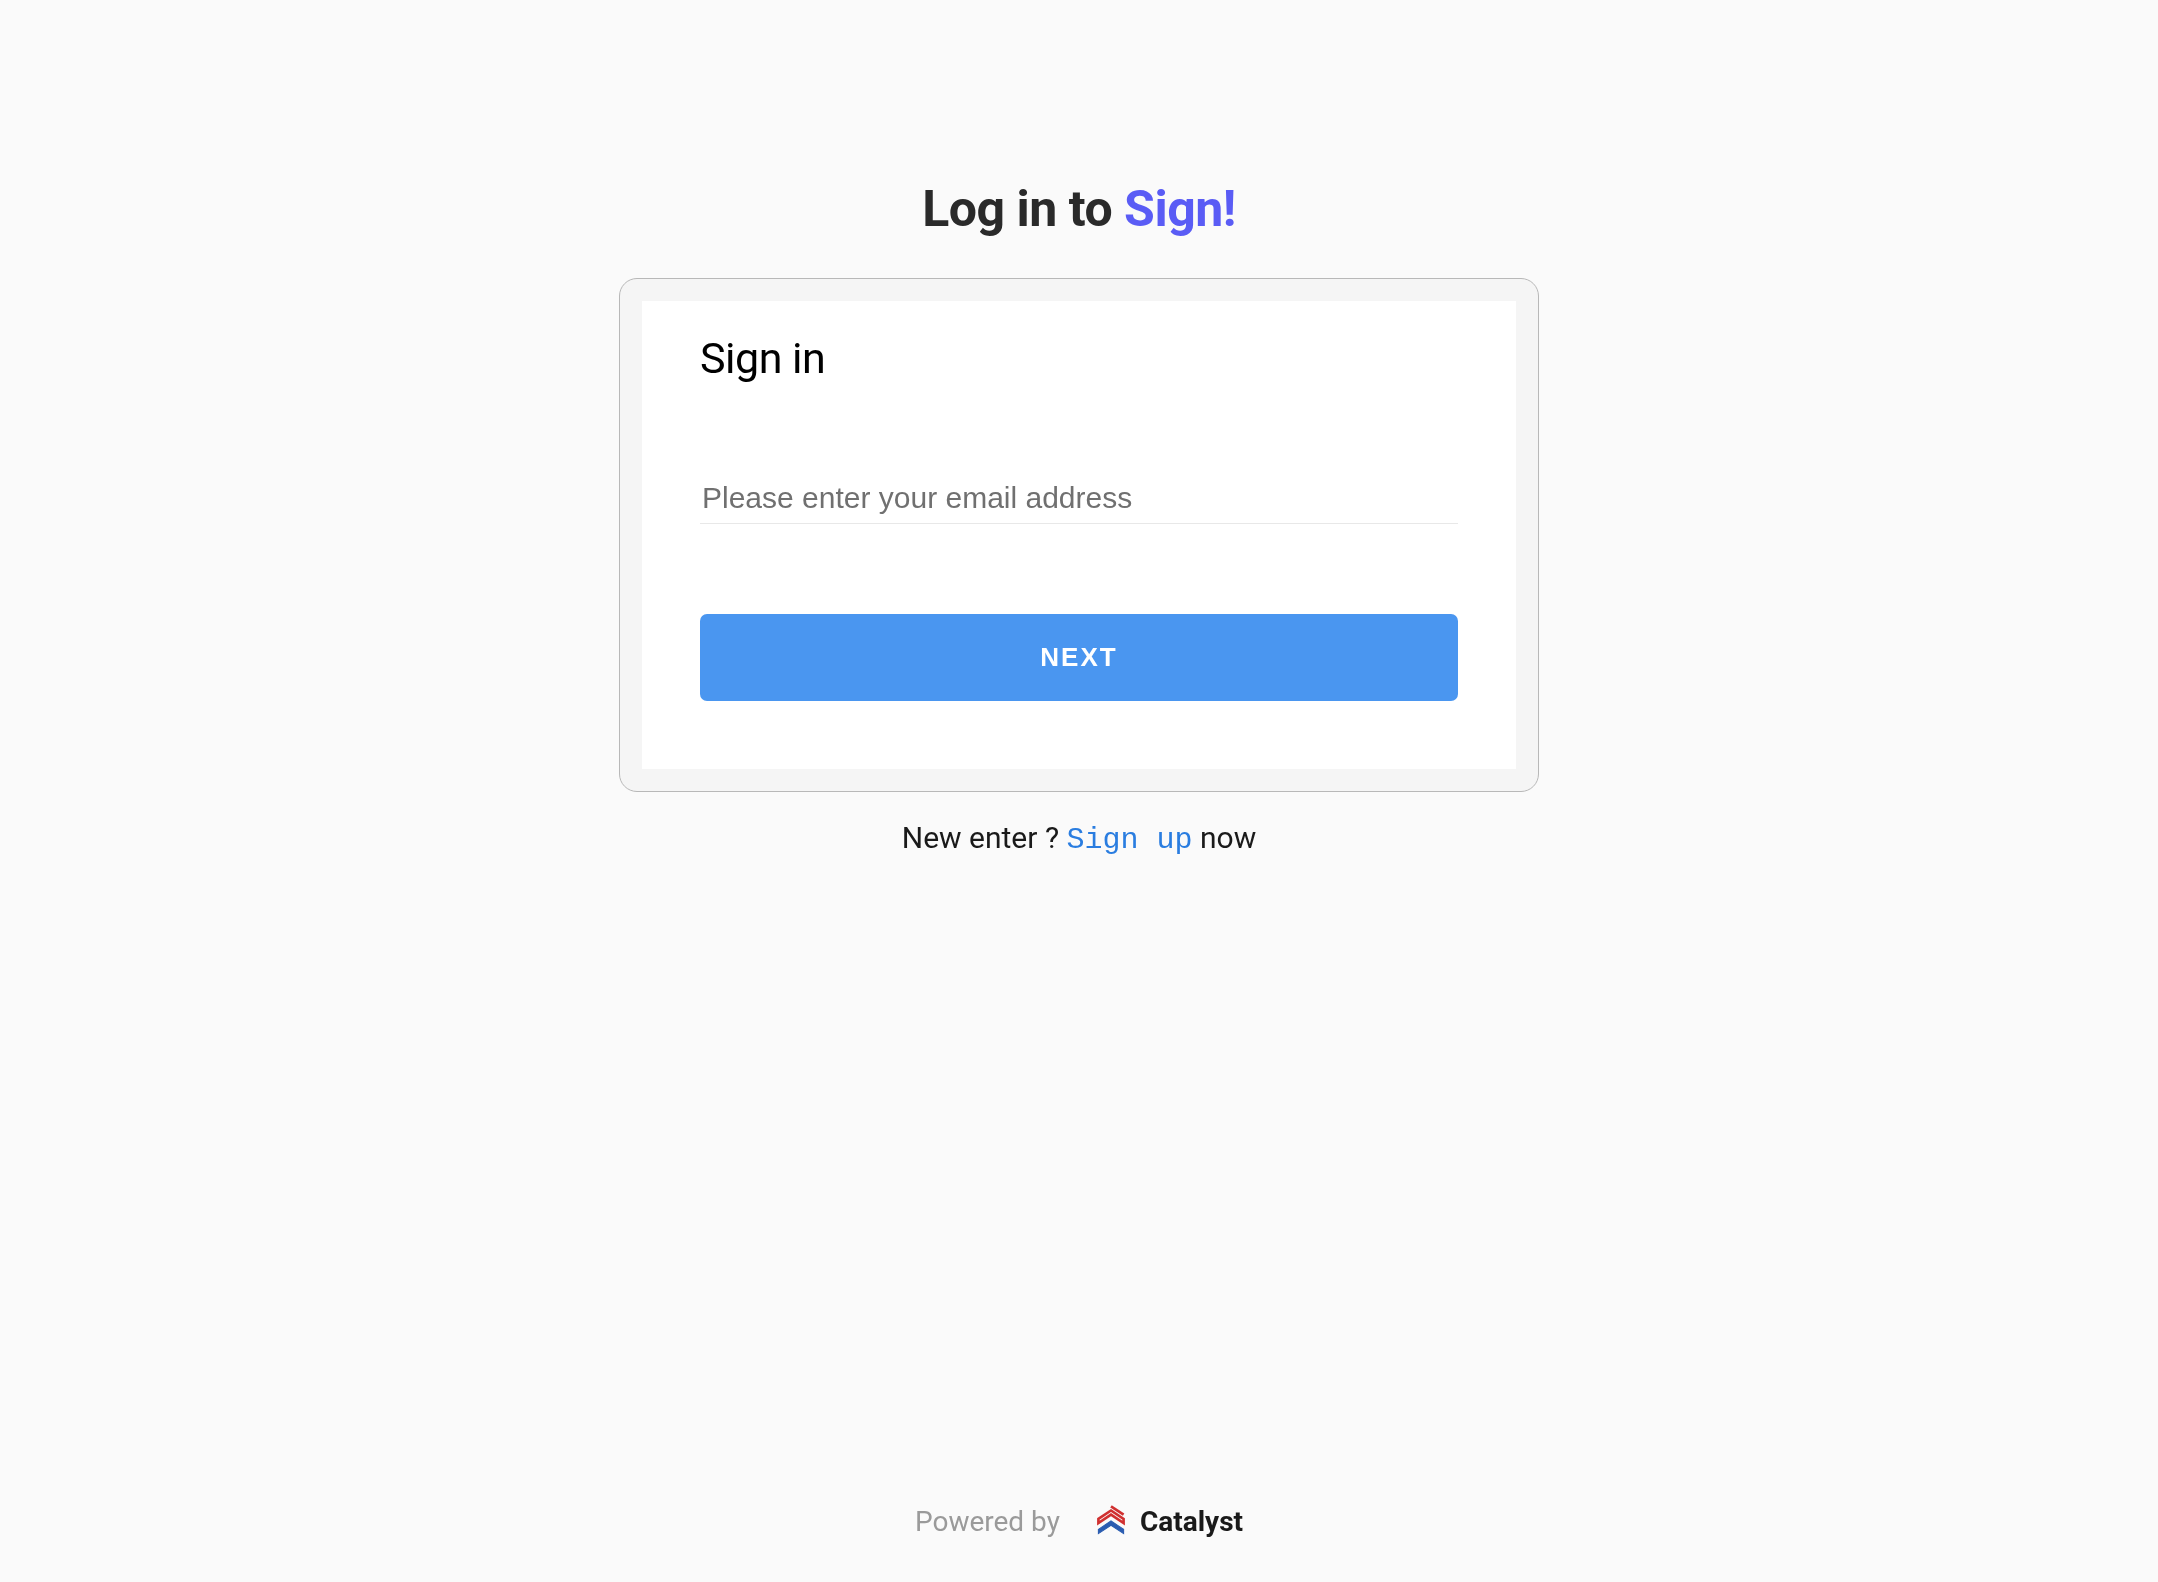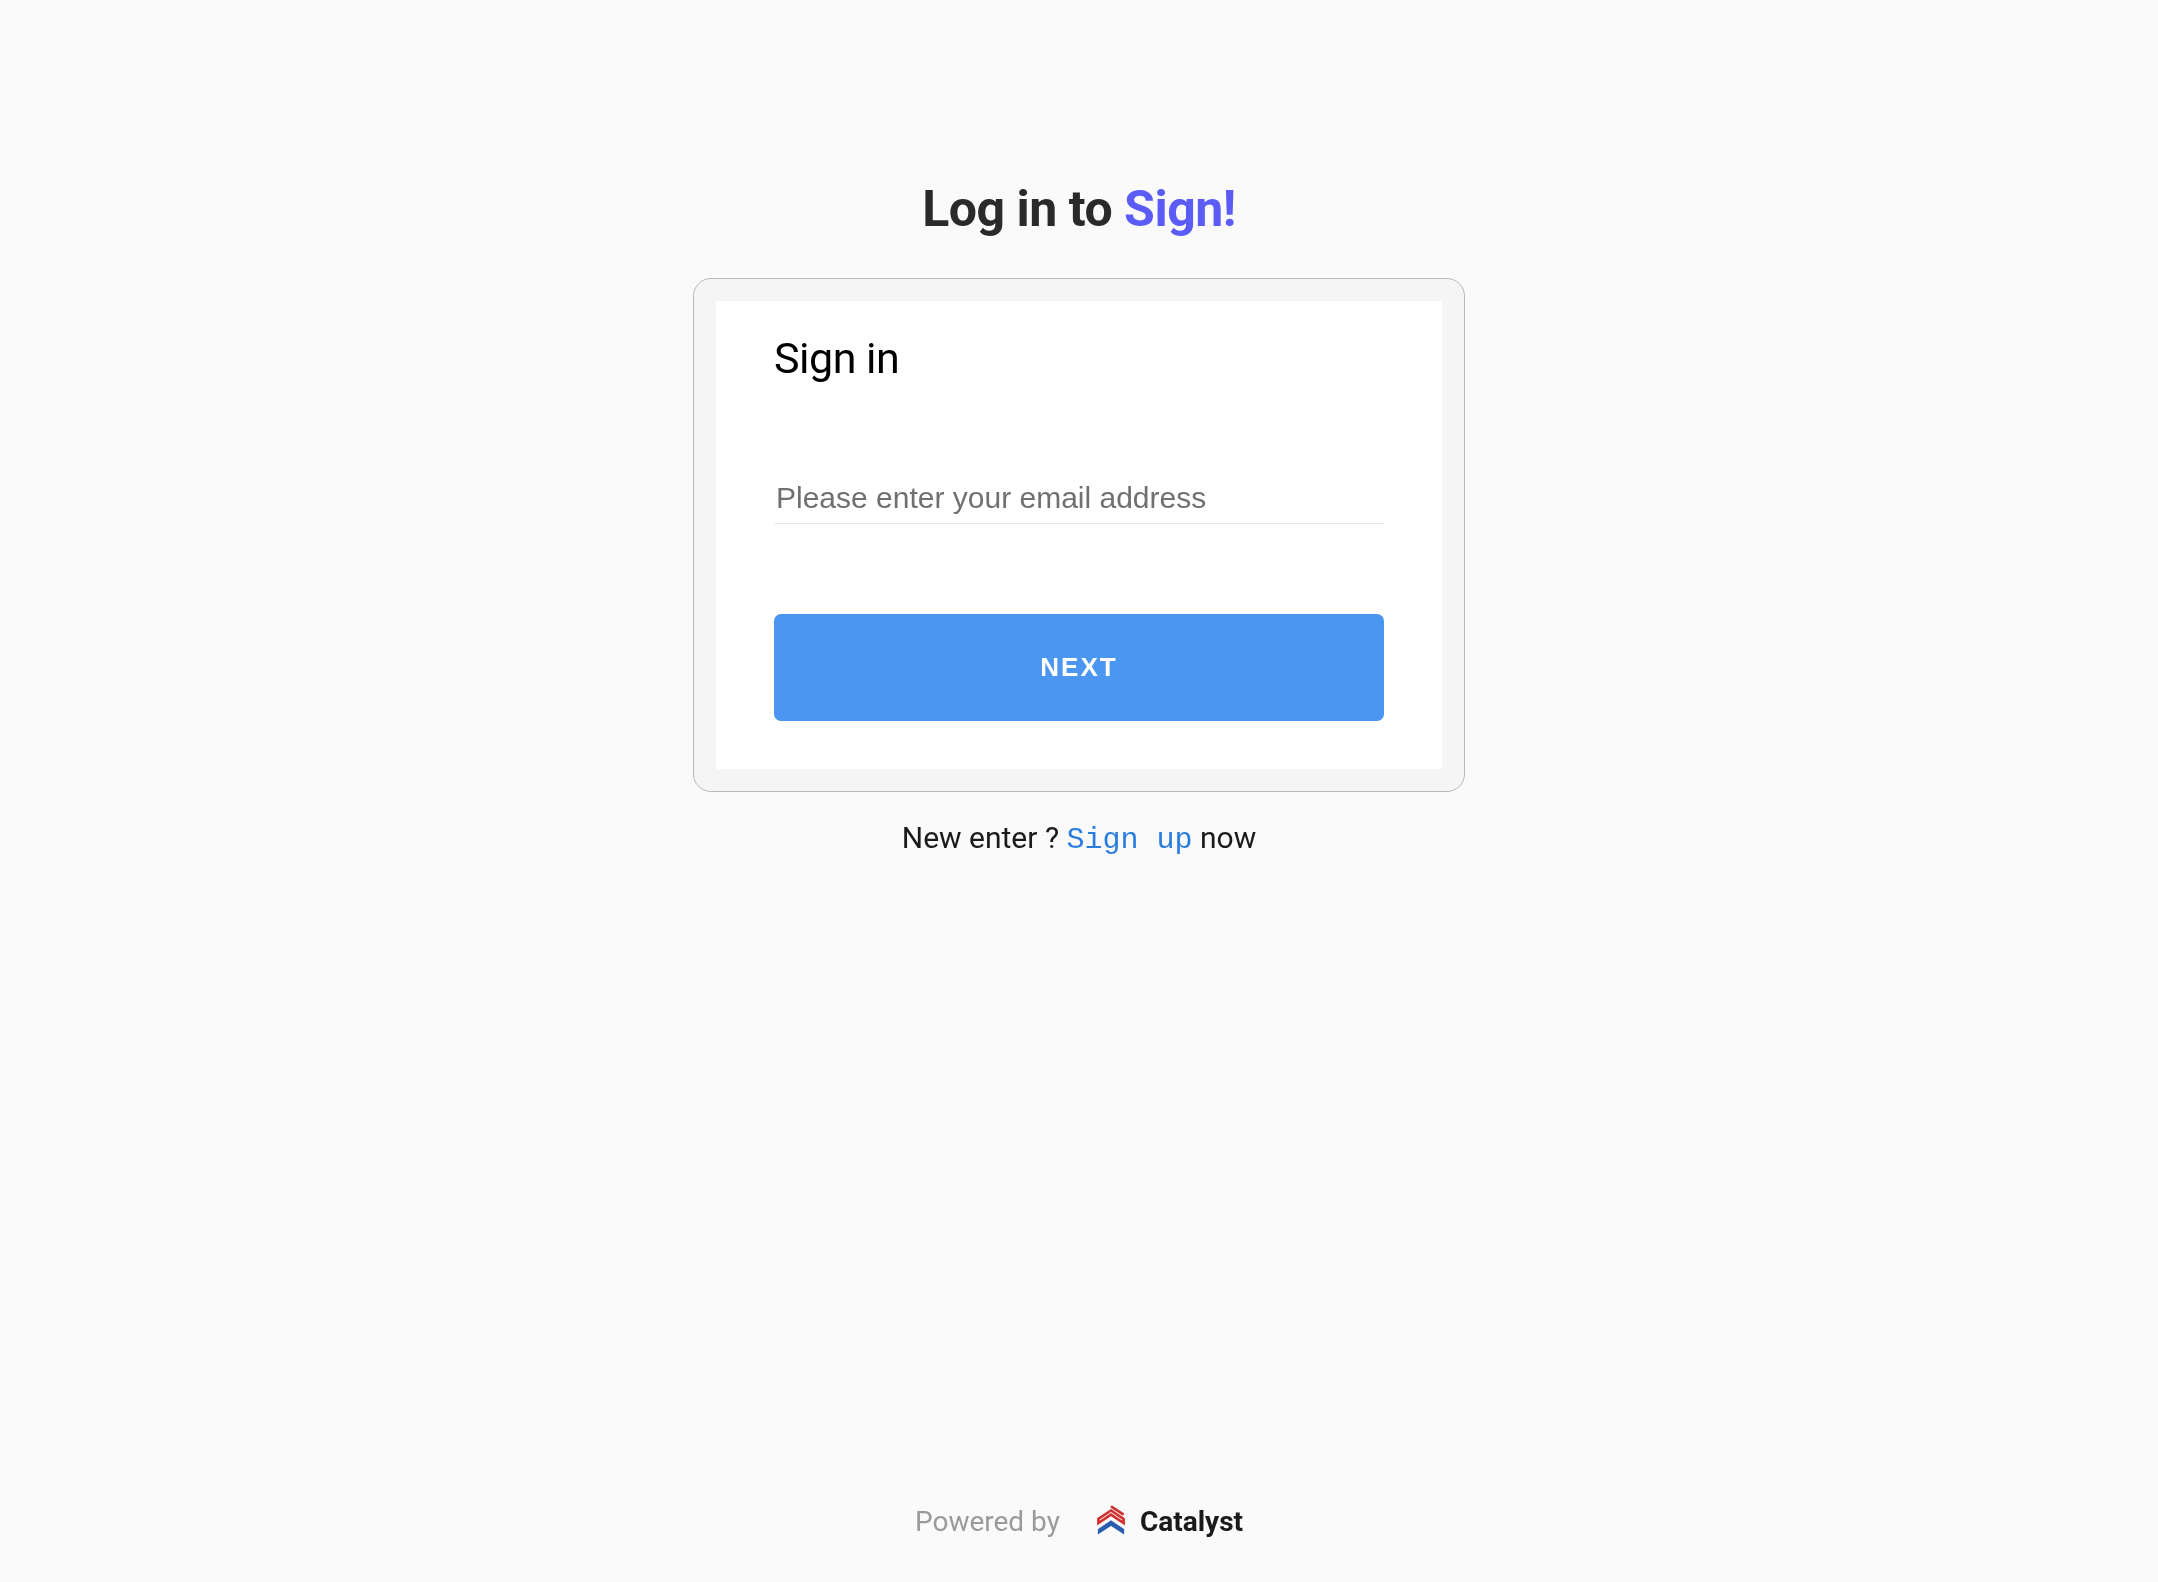--- a/index.html
+++ b/index.html
@@ -25,21 +25,21 @@
       color: #2a2a2a;
       margin-bottom: 40px;
       letter-spacing: -0.5px;
     }
     
     .page-title .accent {
       color: #5a5cf5;
     }
     
     .login-card {
-      width: 772px;
+      width: 920px;
       background-color: #f5f5f5;
       border: 1px solid #b8b8b8;
       border-radius: 18px;
       padding: 22px;
       overflow: hidden;
     }
     
     .signin-panel {
       background-color: #ffffff;
       padding: 32px 58px 0 58px;
@@ -74,21 +74,21 @@
       color: #707070;
       font-size: 30px;
     }
     
     .next-button {
       width: 100%;
       background-color: #4a96f0;
       color: #ffffff;
       border: none;
       border-radius: 7px;
-      padding: 38px 0;
+      padding: 28px 0;
       font-size: 26px;
       font-weight: 700;
       letter-spacing: 2px;
       cursor: pointer;
     }
     
     .signup-row {
       margin-top: 28px;
       font-size: 30px;
       color: #1a1a1a;

